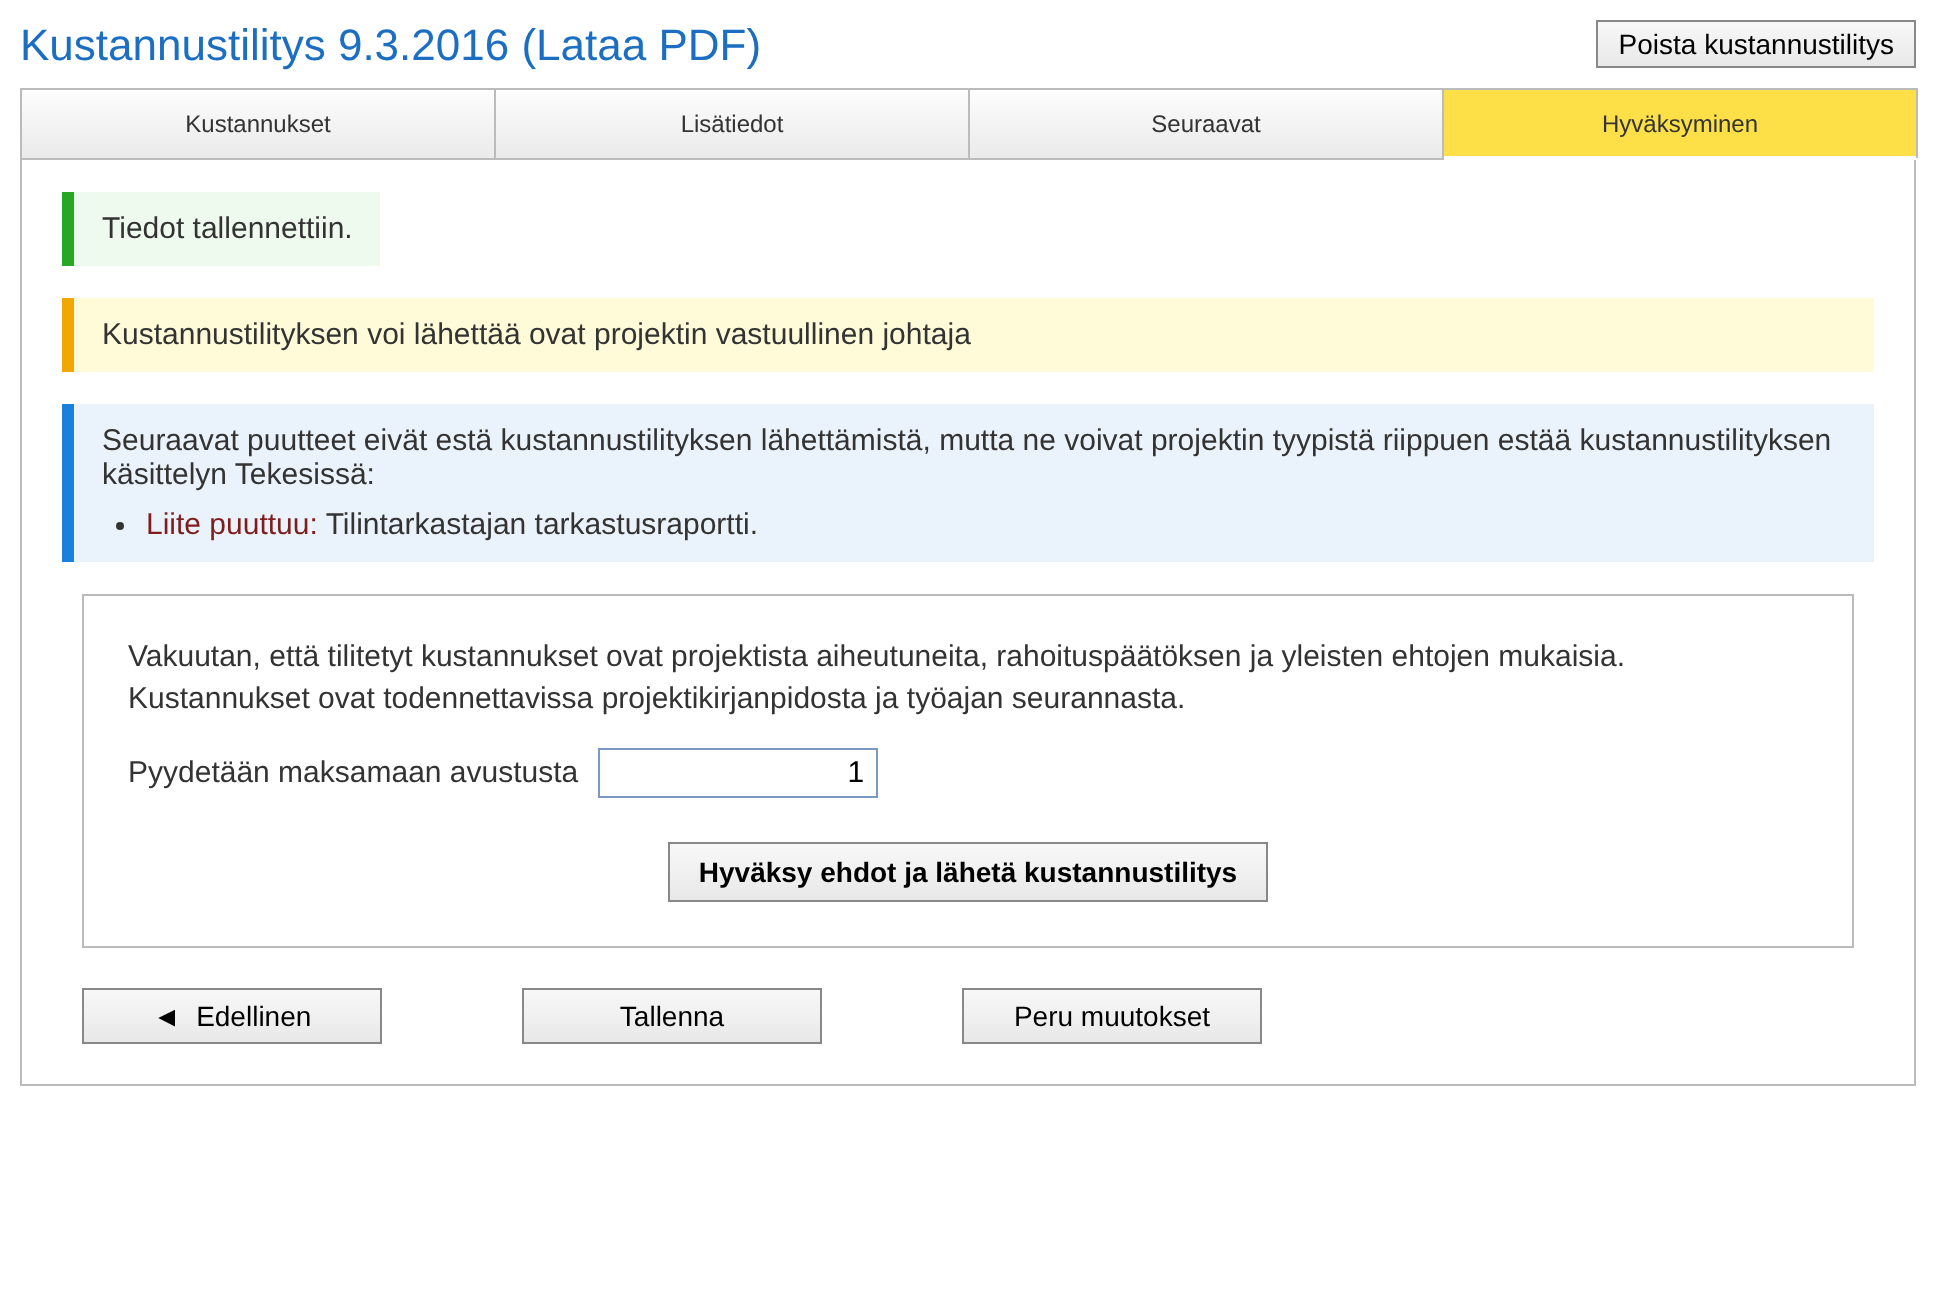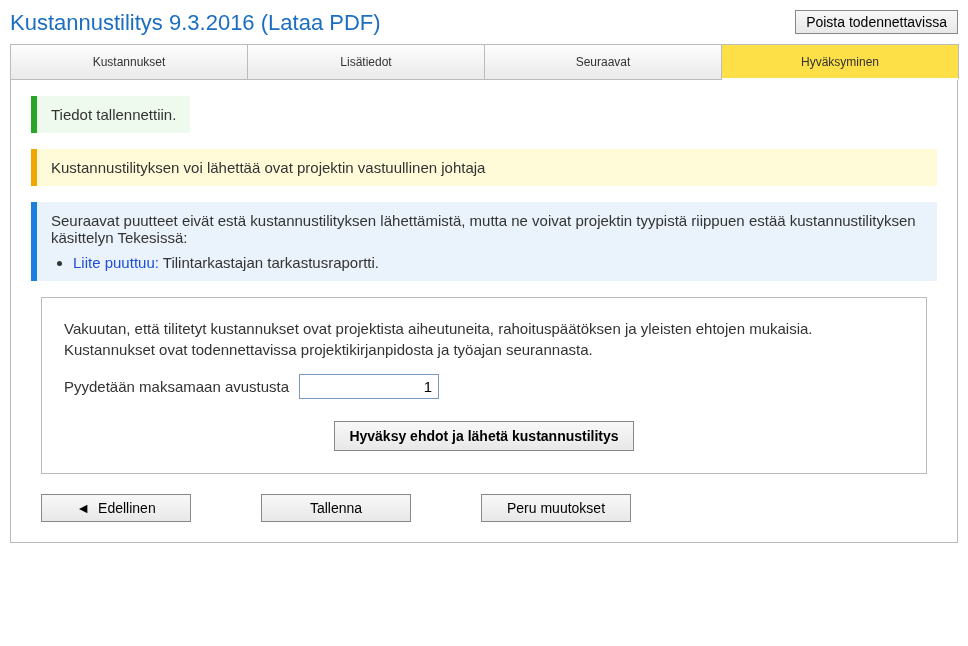--- a/index.html
+++ b/index.html
@@ -80,21 +80,21 @@
       padding: 10px 14px;
       flex-grow: 1;
     }
     .alert.success .bar { background: #26a826; }
     .alert.success .alert-body { background: #eefaee; }
     .alert.warn .bar { background: #f0a800; }
     .alert.warn .alert-body { background: #fffbd8; }
     .alert.info .bar { background: #1b7fdc; }
     .alert.info .alert-body { background: #eaf3fb; }
     .alert.info ul { margin-top: 8px; padding-left: 22px; }
-    .alert.info .link-text { color: #1d4ed8; text-align: right; }
+    .alert.info .link-text { color: #7f1d1d; text-align: right; }
     .alert.success { width: fit-content; }
     .confirm-box {
       border: 1px solid #bbb;
       padding: 20px 22px 22px 22px;
       margin: 10px 10px 20px 10px;
     }
     .confirm-box .statement {
       margin-bottom: 14px;
       line-height: 1.4;
     }
@@ -135,21 +135,21 @@
     }
   </style>
 </head>
 <body>
 
 <div class="header-row">
   <div class="page-title">
     <span>Kustannustilitys 9.3.2016</span>
     <span class="subtitle-link">(Lataa PDF)</span>
   </div>
-  <button class="btn delete-btn">Poista todennettavissa</button>
+  <button class="btn delete-btn">Poista kustannustilitys</button>
 </div>
 
 <div class="tabs">
   <div class="tab">Kustannukset</div>
   <div class="tab">Lisätiedot</div>
   <div class="tab">Seuraavat</div>
   <div class="tab active">Hyväksyminen</div>
 </div>
 
 <div class="content-frame">

